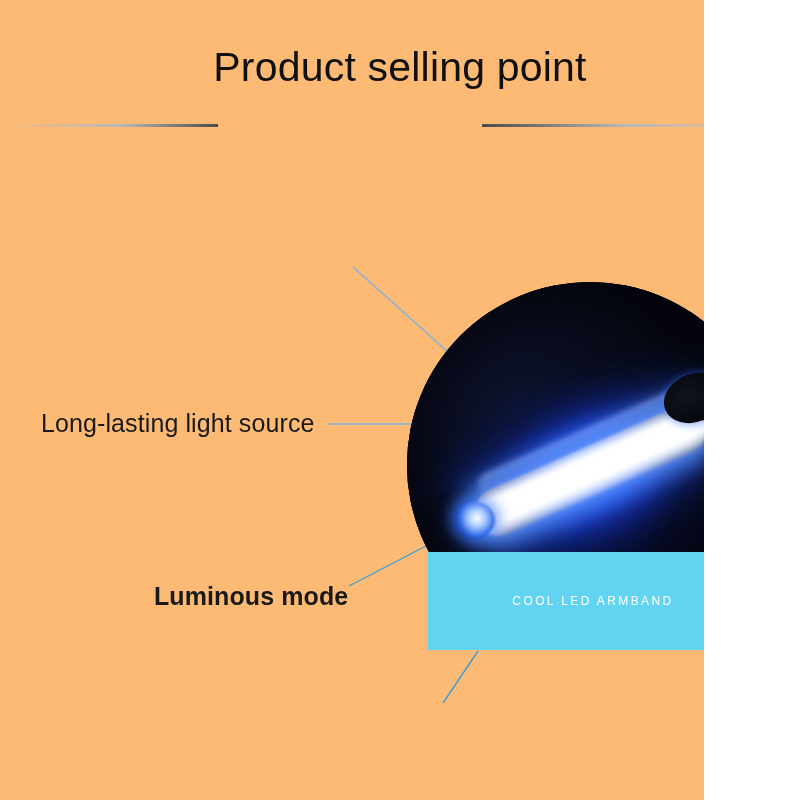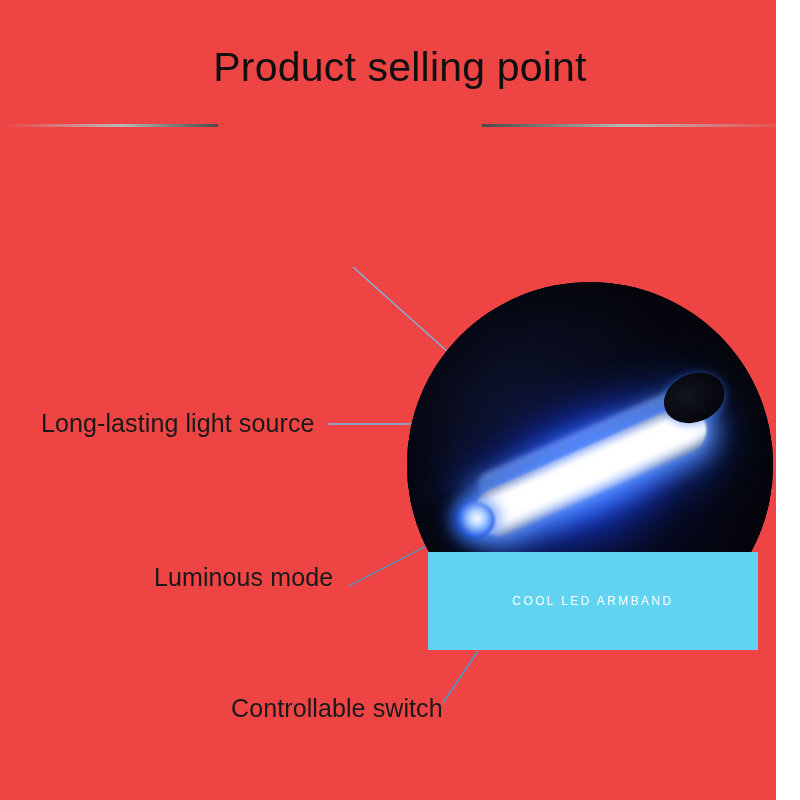--- a/index.html
+++ b/index.html
@@ -6,23 +6,23 @@
   html, body {
     margin: 0;
     padding: 0;
     background: #ffffff;
   }
   body {
     font-family: "Liberation Sans", "DejaVu Sans", sans-serif;
   }
   #canvas {
     position: relative;
-    width: 776px;
+    width: 704px;
     height: 800px;
-    background: #ef4444;
+    background: #fdba74;
     overflow: hidden;
   }
 
   
   #page-title {
     position: absolute;
     left: 0;
     top: 44px;
     width: 800px;
     text-align: center;
@@ -54,21 +54,21 @@
   .feature-label {
     position: absolute;
     font-size: 25px;
     font-weight: 300;
     color: #191919;
     white-space: nowrap;
     letter-spacing: 0.1px;
   }
   #label-led        { left: 162px; top: 245px; }
   #label-longlast   { left: 33px;  top: 409px; margin-left: 8px; }
-  #label-luminous   { left: 154px; top: 563px; }
+  #label-luminous   { left: 154px; top: 582px; font-weight: bold; }
   #label-switch     { left: 231px; top: 694px; }
 
   
   #connectors {
     position: absolute;
     left: 0; top: 0;
     width: 800px; height: 800px;
     pointer-events: none;
   }
 
@@ -248,21 +248,20 @@
   <div id="page-title">Product selling point</div>
 
   <div class="rule" id="rule-left"></div>
   <div class="rule" id="rule-right"></div>
 
 
   <div class="feature-label" id="label-longlast">Long-lasting light source</div>
 
   <div class="feature-label" id="label-luminous">Luminous mode</div>
 
-  <div class="feature-label" id="label-switch">Controllable switch</div>
 
   <svg id="connectors" viewBox="0 0 800 800">
     <line x1="353" y1="267" x2="448" y2="352" stroke="#7EB3E3" stroke-width="1.4"></line>
     <line x1="328" y1="424" x2="416" y2="424" stroke="#7EB3E3" stroke-width="1.4"></line>
     <line x1="349" y1="586" x2="428" y2="545" stroke="#3C9FD6" stroke-width="1.4"></line>
     <line x1="443" y1="703" x2="478" y2="651" stroke="#3C9FD6" stroke-width="1.4"></line>
   </svg>
 
   <div id="product-photo">
     <div id="photo-inner"></div>

